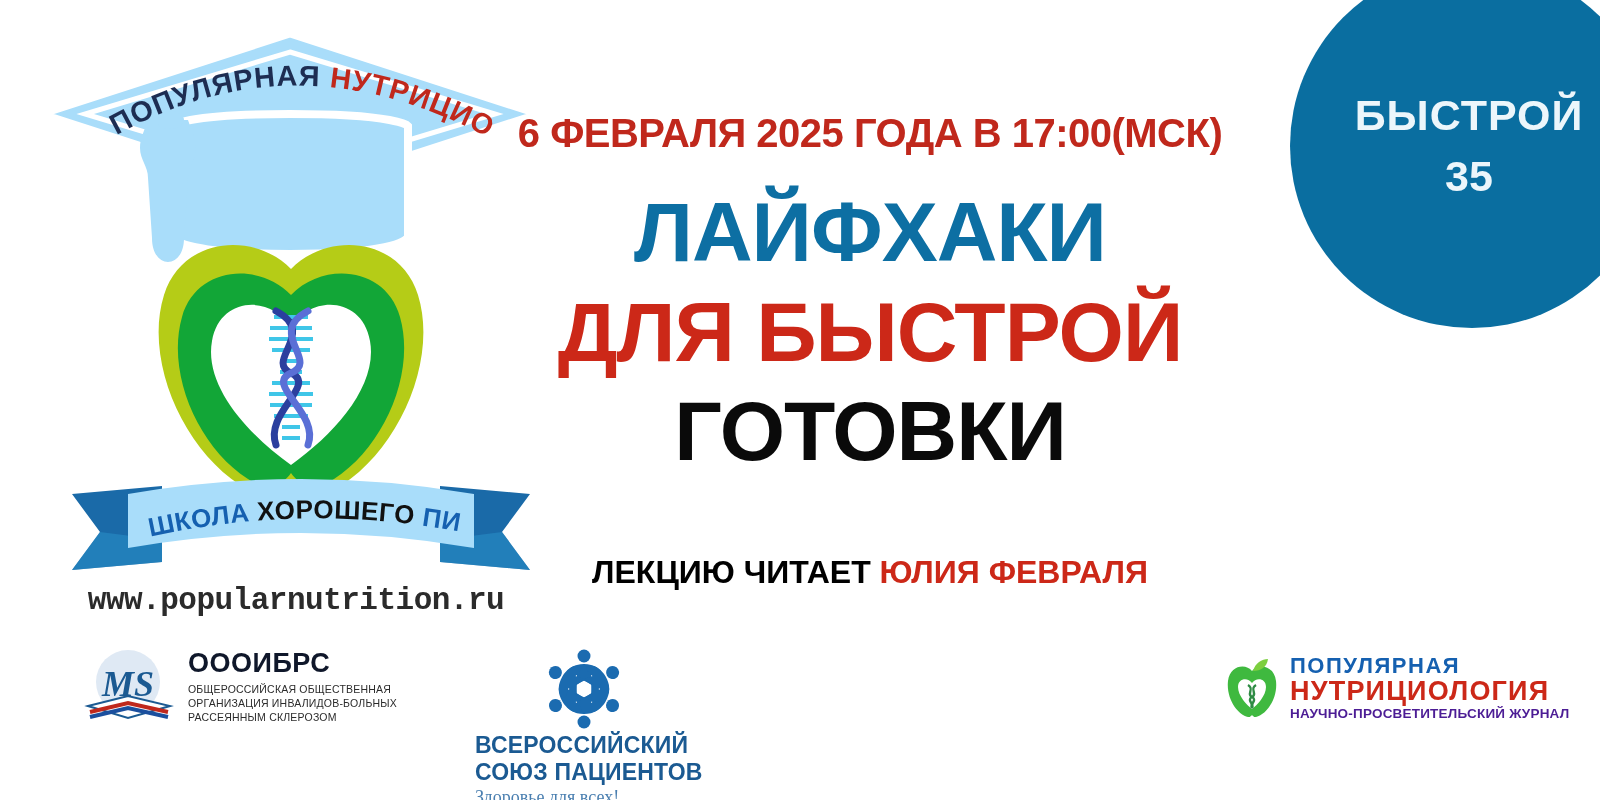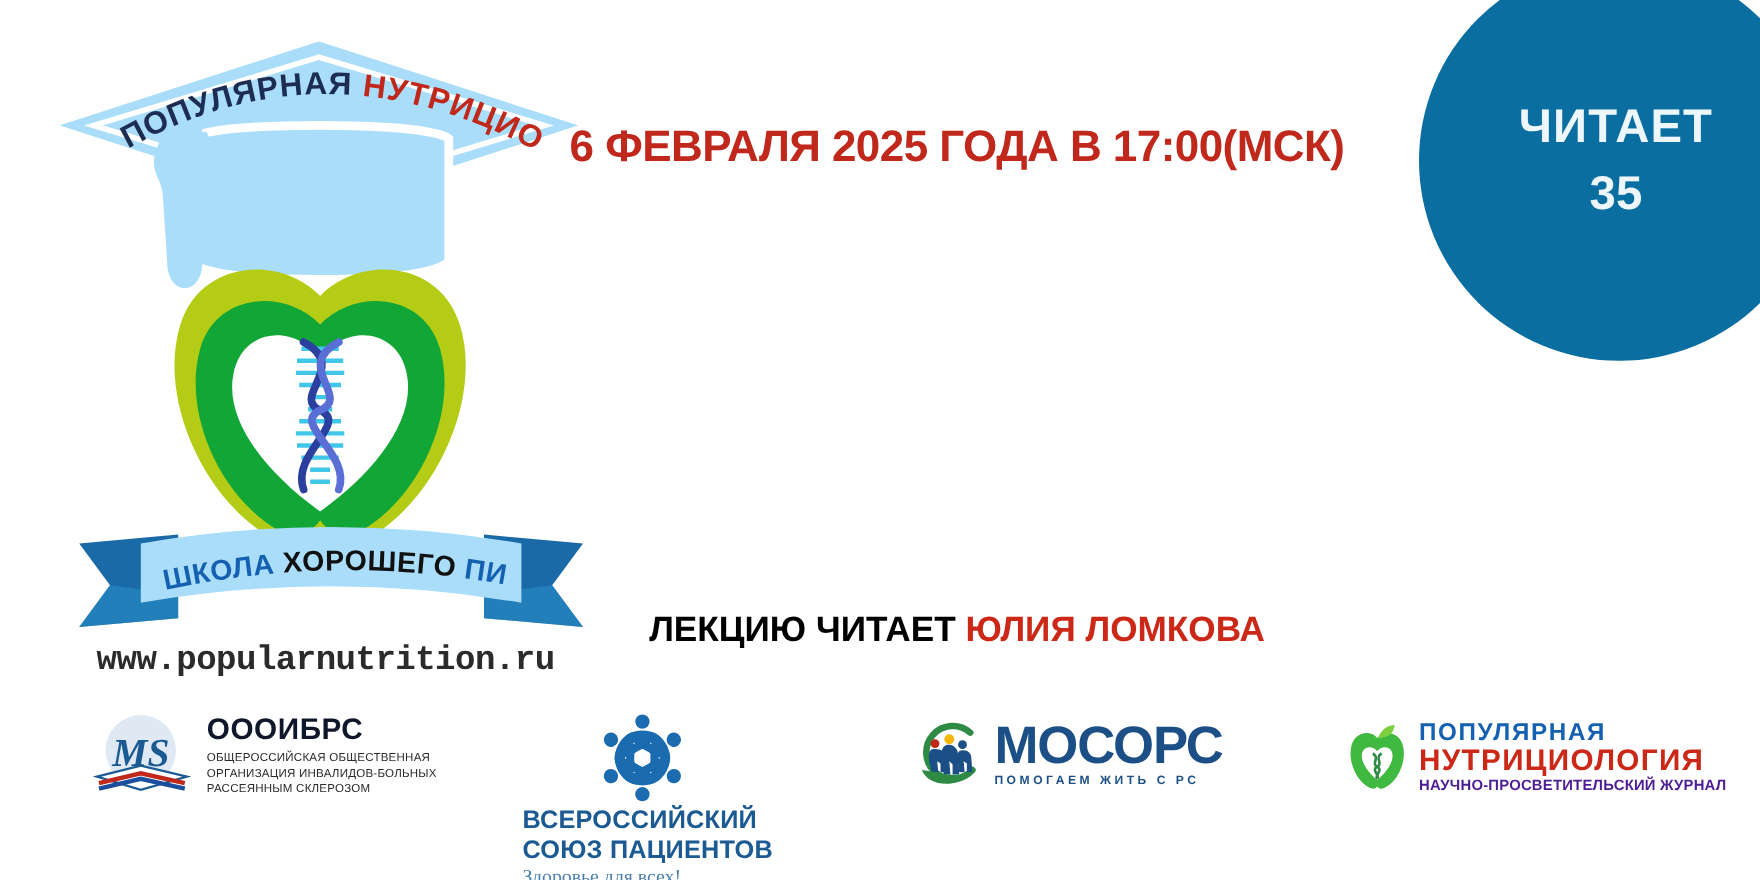--- a/index.html
+++ b/index.html
@@ -138,21 +138,21 @@
   .p4 .l2{font-size:27px;font-weight:bold;color:#cc2818;letter-spacing:1.2px;line-height:1.05;}
   .p4 .l3{font-size:13.5px;font-weight:bold;color:#4c1d95;letter-spacing:0.2px;line-height:1.2;margin-top:1px;}
 </style>
 </head>
 <body>
 
 <div class="poster">
 
   <div class="lecture-circle">
     <div class="lc-inner">
-      <div class="lc-word">ЧИТАЕТ</div>
+      <div class="lc-word">БЫСТРОЙ</div>
       <div class="lc-num">35</div>
     </div>
   </div>
 
   <div class="brand">
 
     <div class="cap">
       <svg width="500" height="250" viewBox="0 0 500 250">
 
         <polygon points="250,6 497,86 250,166 3,86" fill="#a9ddfa" stroke="#ffffff" stroke-width="7"></polygon>
@@ -236,25 +236,30 @@
           </textPath>
         </text>
       </svg>
     </div>
 
     <div class="site">www.popularnutrition.ru</div>
   </div>
 
   <div class="main-col">
     <div class="date-line">6 ФЕВРАЛЯ 2025 ГОДА В 17:00(МСК)</div>
+    <div class="title">
+      <div class="t-line t1">ЛАЙФХАКИ</div>
+      <div class="t-line t2">ДЛЯ БЫСТРОЙ</div>
+      <div class="t-line t3">ГОТОВКИ</div>
+    </div>
   </div>
 
   <div class="speaker">
     <span class="sp-a">ЛЕКЦИЮ ЧИТАЕТ</span>
-    <span class="sp-b">ЮЛИЯ ЛОМКОВА</span>
+    <span class="sp-b">ЮЛИЯ ФЕВРАЛЯ</span>
   </div>
 
   <div class="partners">
 
     <div class="p-item p1">
       <svg width="98" height="82" viewBox="0 0 98 82">
         <circle cx="48" cy="36" r="32" fill="#dfe9f4"></circle>
         <text x="48" y="50" text-anchor="middle" font-family="Liberation Serif, serif" font-size="36" font-style="italic" font-weight="bold" fill="#1b5a92">MS</text>
         <path d="M8 60 L48 50 L90 60 L48 72 Z" fill="#ffffff" stroke="#1b5a92" stroke-width="2"></path>
         <path d="M10 66 L48 57 L88 66" fill="none" stroke="#c0281c" stroke-width="4"></path>
@@ -299,36 +304,20 @@
           </g>
         </g>
       </svg>
       <div class="p-txt">
         <div class="p-name">ВСЕРОССИЙСКИЙ</div>
         <div class="p-name">СОЮЗ ПАЦИЕНТОВ</div>
         <div class="p-sub">Здоровье для всех!</div>
       </div>
     </div>
 
-    <div class="p-item p3">
-      <svg width="62" height="64" viewBox="0 0 62 64">
-        <path d="M50 12 A24 24 0 1 0 52 46" fill="none" stroke="#2e8b44" stroke-width="6" stroke-linecap="round"></path>
-        <circle cx="18" cy="22" r="4" fill="#c0281c"></circle>
-        <circle cx="31" cy="18" r="4.5" fill="#f2b705"></circle>
-        <circle cx="43" cy="23" r="4" fill="#1b4f86"></circle>
-        <path d="M14 28 C12 30 12 34 13 40 L15 48 L21 48 L20 38 L23 40 L23 48 L28 48 L28 34 C28 30 24 27 18 27 C16 27 15 27 14 28 Z" fill="#1b4f86"></path>
-        <path d="M27 24 C24 26 23 31 24 38 L26 50 L32 50 L31 38 L34 41 L34 50 L40 50 L39 32 C39 27 35 23 31 23 C29 23 28 23 27 24 Z" fill="#1b4f86"></path>
-        <path d="M40 29 C38 31 38 34 39 40 L40 48 L45 48 L44 38 L47 40 L47 48 L52 48 L51 35 C51 31 48 28 44 28 C42 28 41 28 40 29 Z" fill="#1b4f86"></path>
-        <path d="M6 46 C10 56 22 60 34 58 C42 57 48 53 52 48 C46 50 38 51 30 50 C22 49 14 47 6 46 Z" fill="#2e8b44"></path>
-      </svg>
-      <div class="p-txt">
-        <div class="p-name">МОСОРС</div>
-        <div class="p-sub">ПОМОГАЕМ ЖИТЬ С РС</div>
-      </div>
-    </div>
 
     <div class="p-item p4">
       <svg width="60" height="66" viewBox="0 0 60 66">
         <path d="M30 16 C24 8 8 10 6 26 C4 44 16 60 26 62 C28 62.5 29 61 30 60 C31 61 32 62.5 34 62 C44 60 56 44 54 26 C52 10 36 8 30 16 Z" fill="#3fb93f"></path>
         <path d="M31 16 C33 8 40 4 46 4 C45 12 39 16 31 16 Z" fill="#7ccf3f"></path>
         <path d="M30 28 C26 22 16 23 16 32 C16 41 25 50 30 54 C35 50 44 41 44 32 C44 23 34 22 30 28 Z" fill="#ffffff"></path>
         <path d="M26 30 C33 34 24 39 30 42 C36 45 27 50 30 53" fill="none" stroke="#2e8b44" stroke-width="2.4"></path>
         <path d="M34 30 C27 34 36 39 30 42 C24 45 33 50 30 53" fill="none" stroke="#2e8b44" stroke-width="2.4"></path>
       </svg>
       <div class="p-txt">

